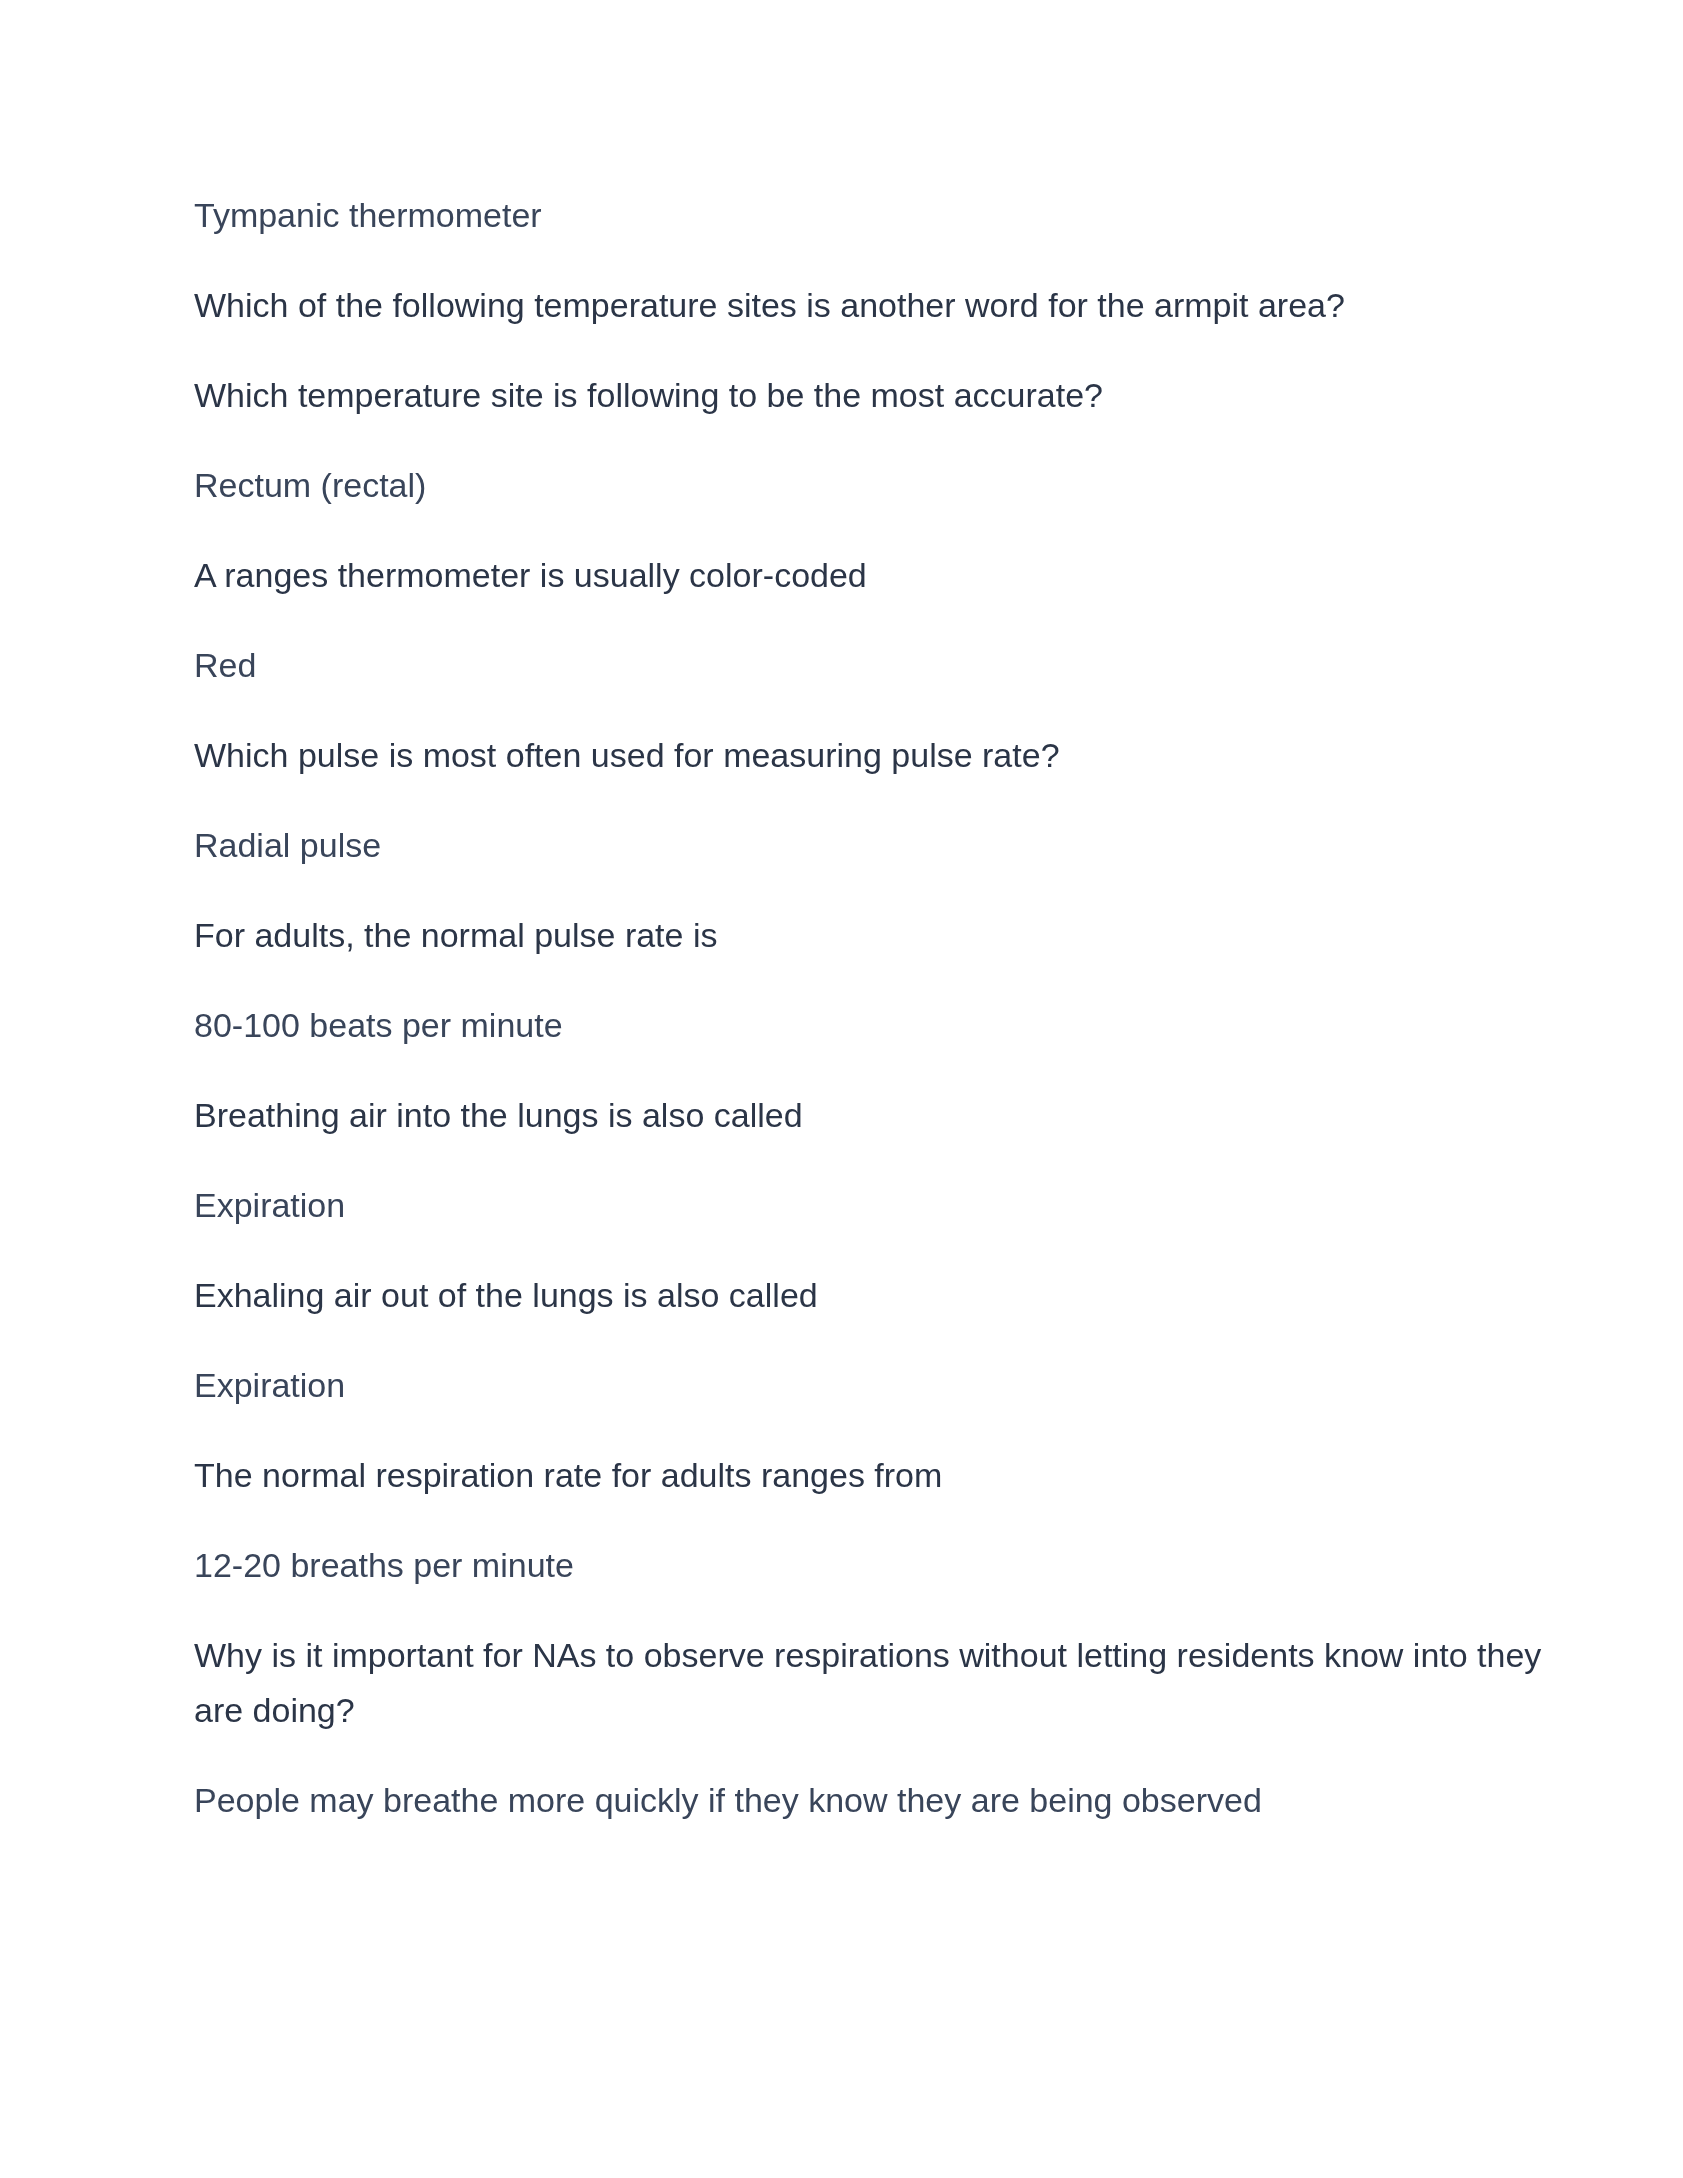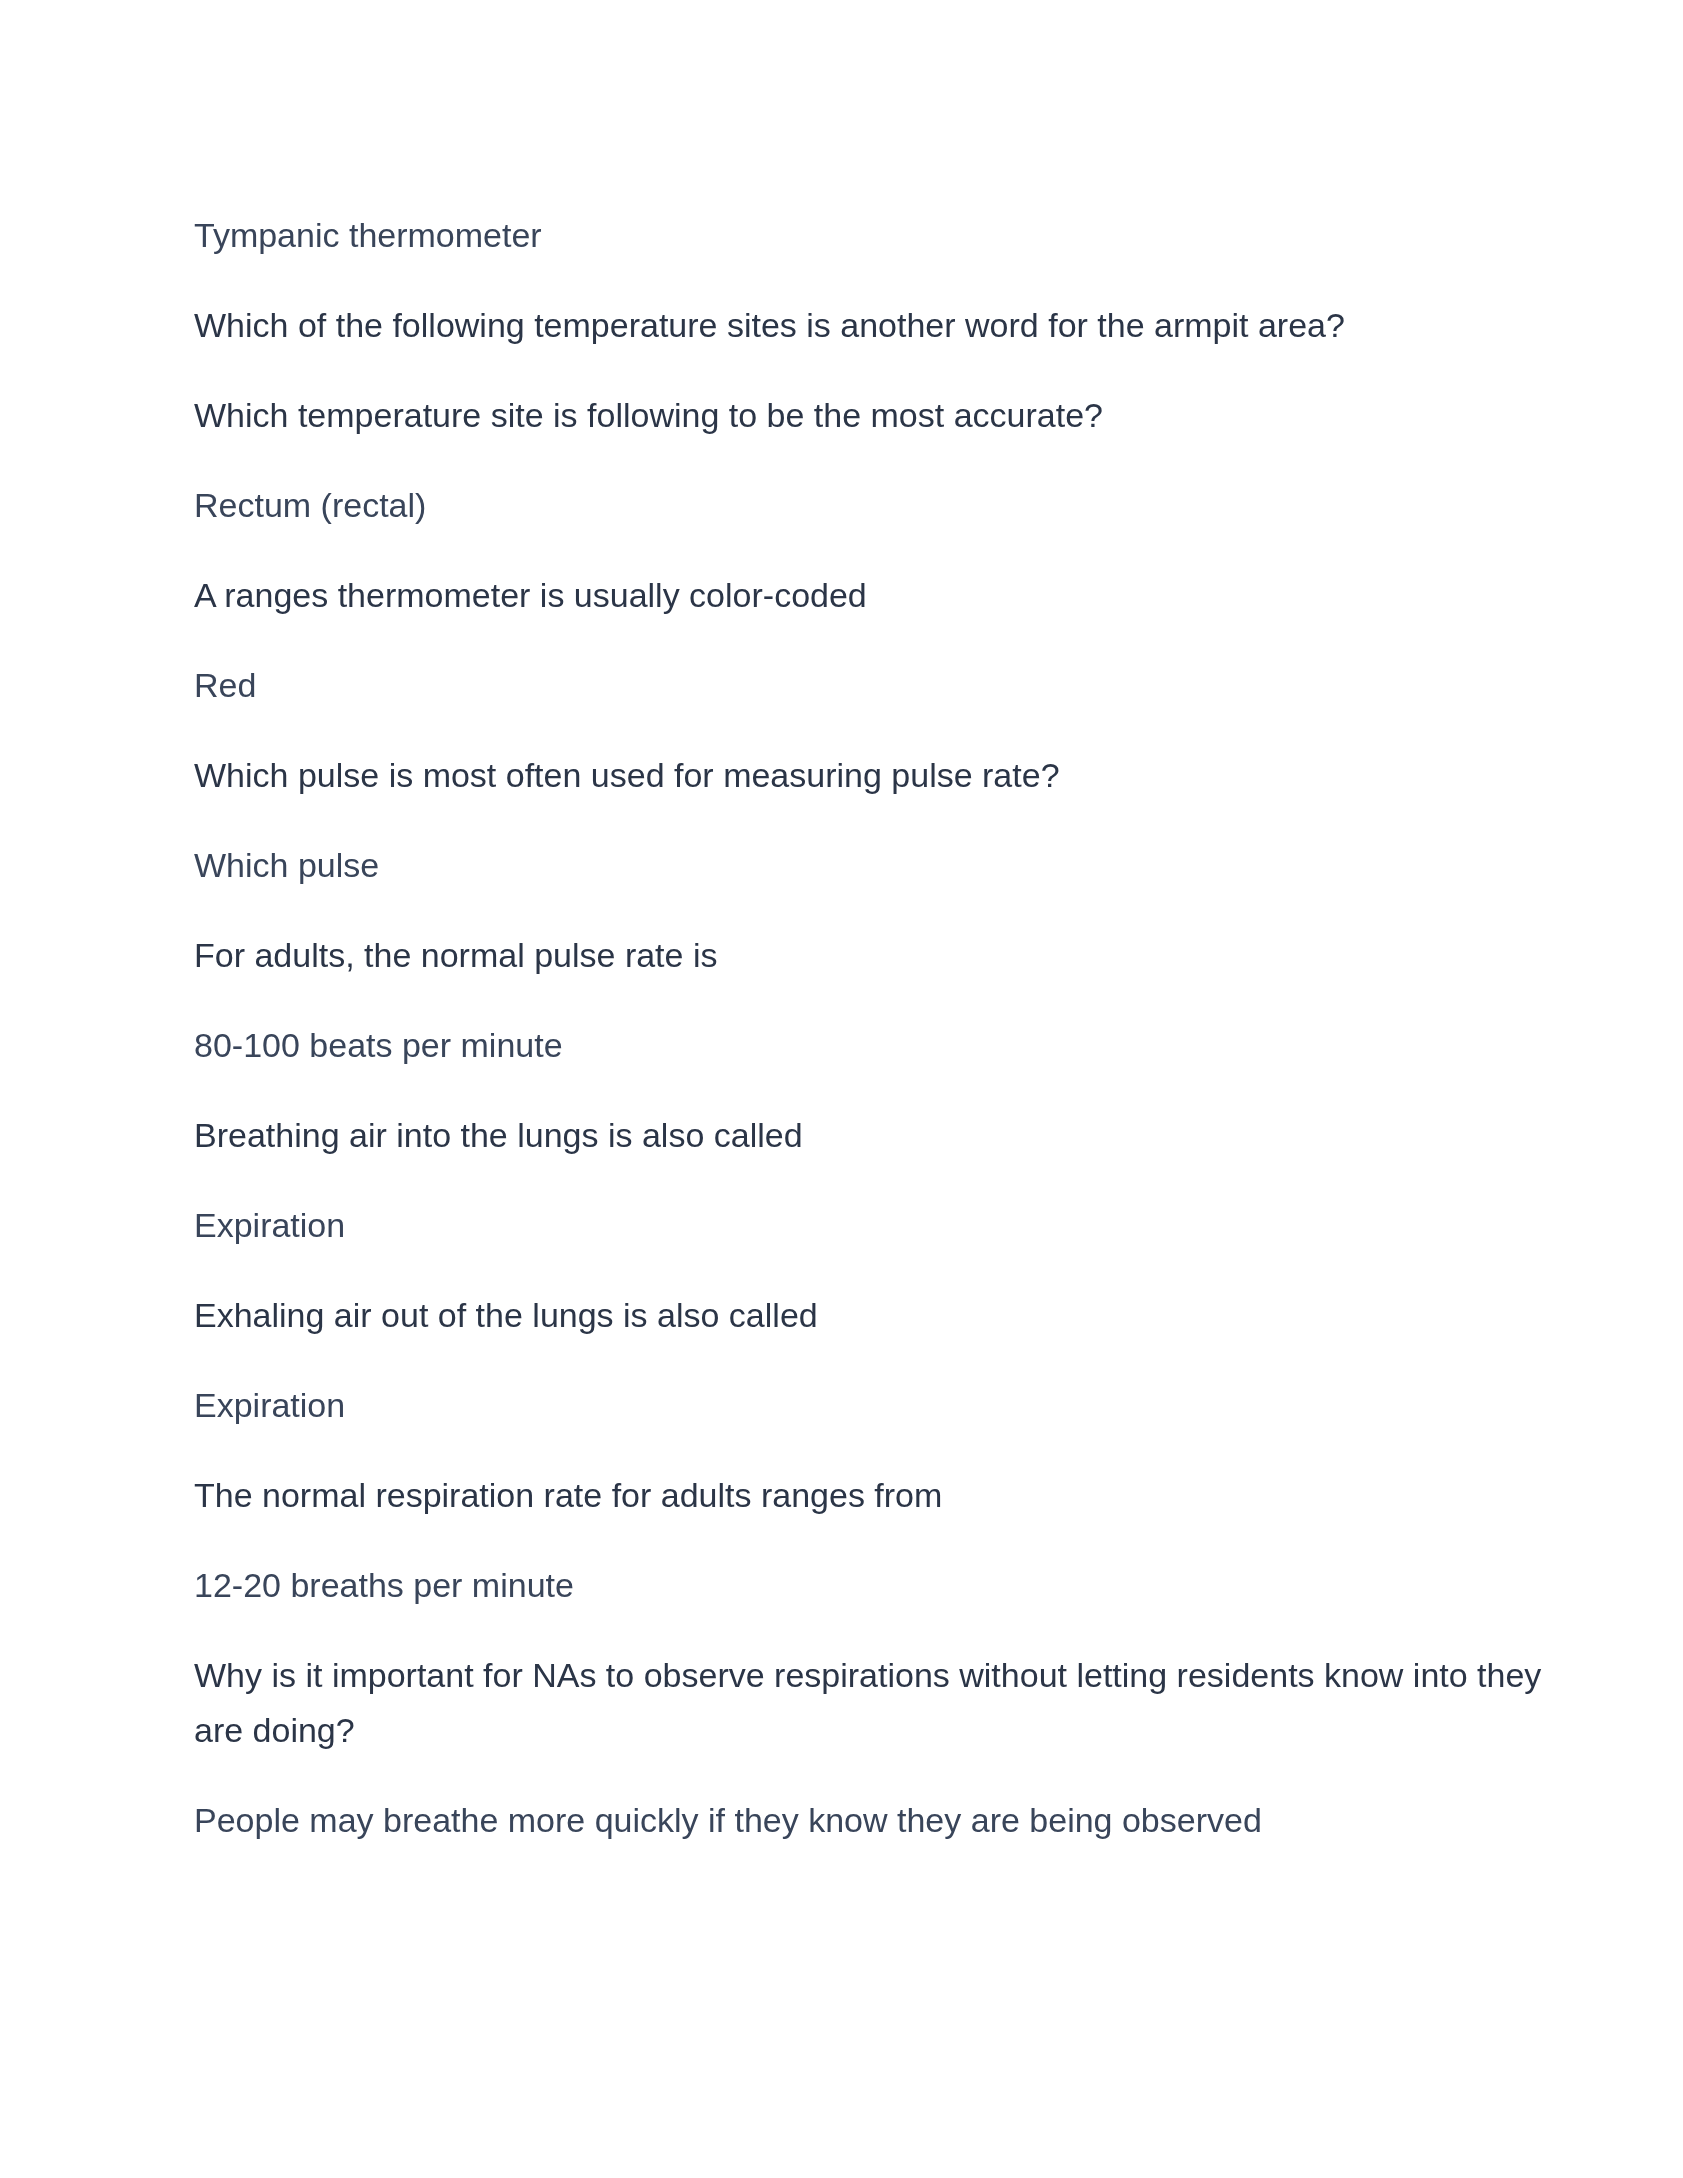--- a/index.html
+++ b/index.html
@@ -7,21 +7,20 @@
     padding: 0;
     background: #ffffff;
   }
   .page {
     position: relative;
     width: 1683px;
     height: 1958px;
     background: var(--page-bg, #ffffff);
     overflow: hidden;
     font-family: "Liberation Sans", "DejaVu Sans", sans-serif;
-    margin-top: 20px;
   }
   .content {
     position: absolute;
     left: 194px;
     top: 188px;
     width: 1350px;
   }
   .content p {
     margin: 0 0 35px 0;
     font-size: 34px;
@@ -41,21 +40,21 @@
 
 <div class="page">
   <main class="content">
       <p class="answer">Tympanic thermometer</p>
       <p class="question">Which of the following temperature sites is another word for the armpit area?</p>
       <p class="question">Which temperature site is following to be the most accurate?</p>
       <p class="answer">Rectum (rectal)</p>
       <p class="question">A ranges thermometer is usually color-coded</p>
       <p class="answer">Red</p>
       <p class="question">Which pulse is most often used for measuring pulse rate?</p>
-      <p class="answer">Which pulse</p>
+      <p class="answer">Radial pulse</p>
       <p class="question">For adults, the normal pulse rate is</p>
       <p class="answer">80-100 beats per minute</p>
       <p class="question">Breathing air into the lungs is also called</p>
       <p class="answer">Expiration</p>
       <p class="question">Exhaling air out of the lungs is also called</p>
       <p class="answer">Expiration</p>
       <p class="question">The normal respiration rate for adults ranges from</p>
       <p class="answer">12-20 breaths per minute</p>
       <p class="question">Why is it important for NAs to observe respirations without letting residents know into they are doing?</p>
       <p class="answer">People may breathe more quickly if they know they are being observed</p>

